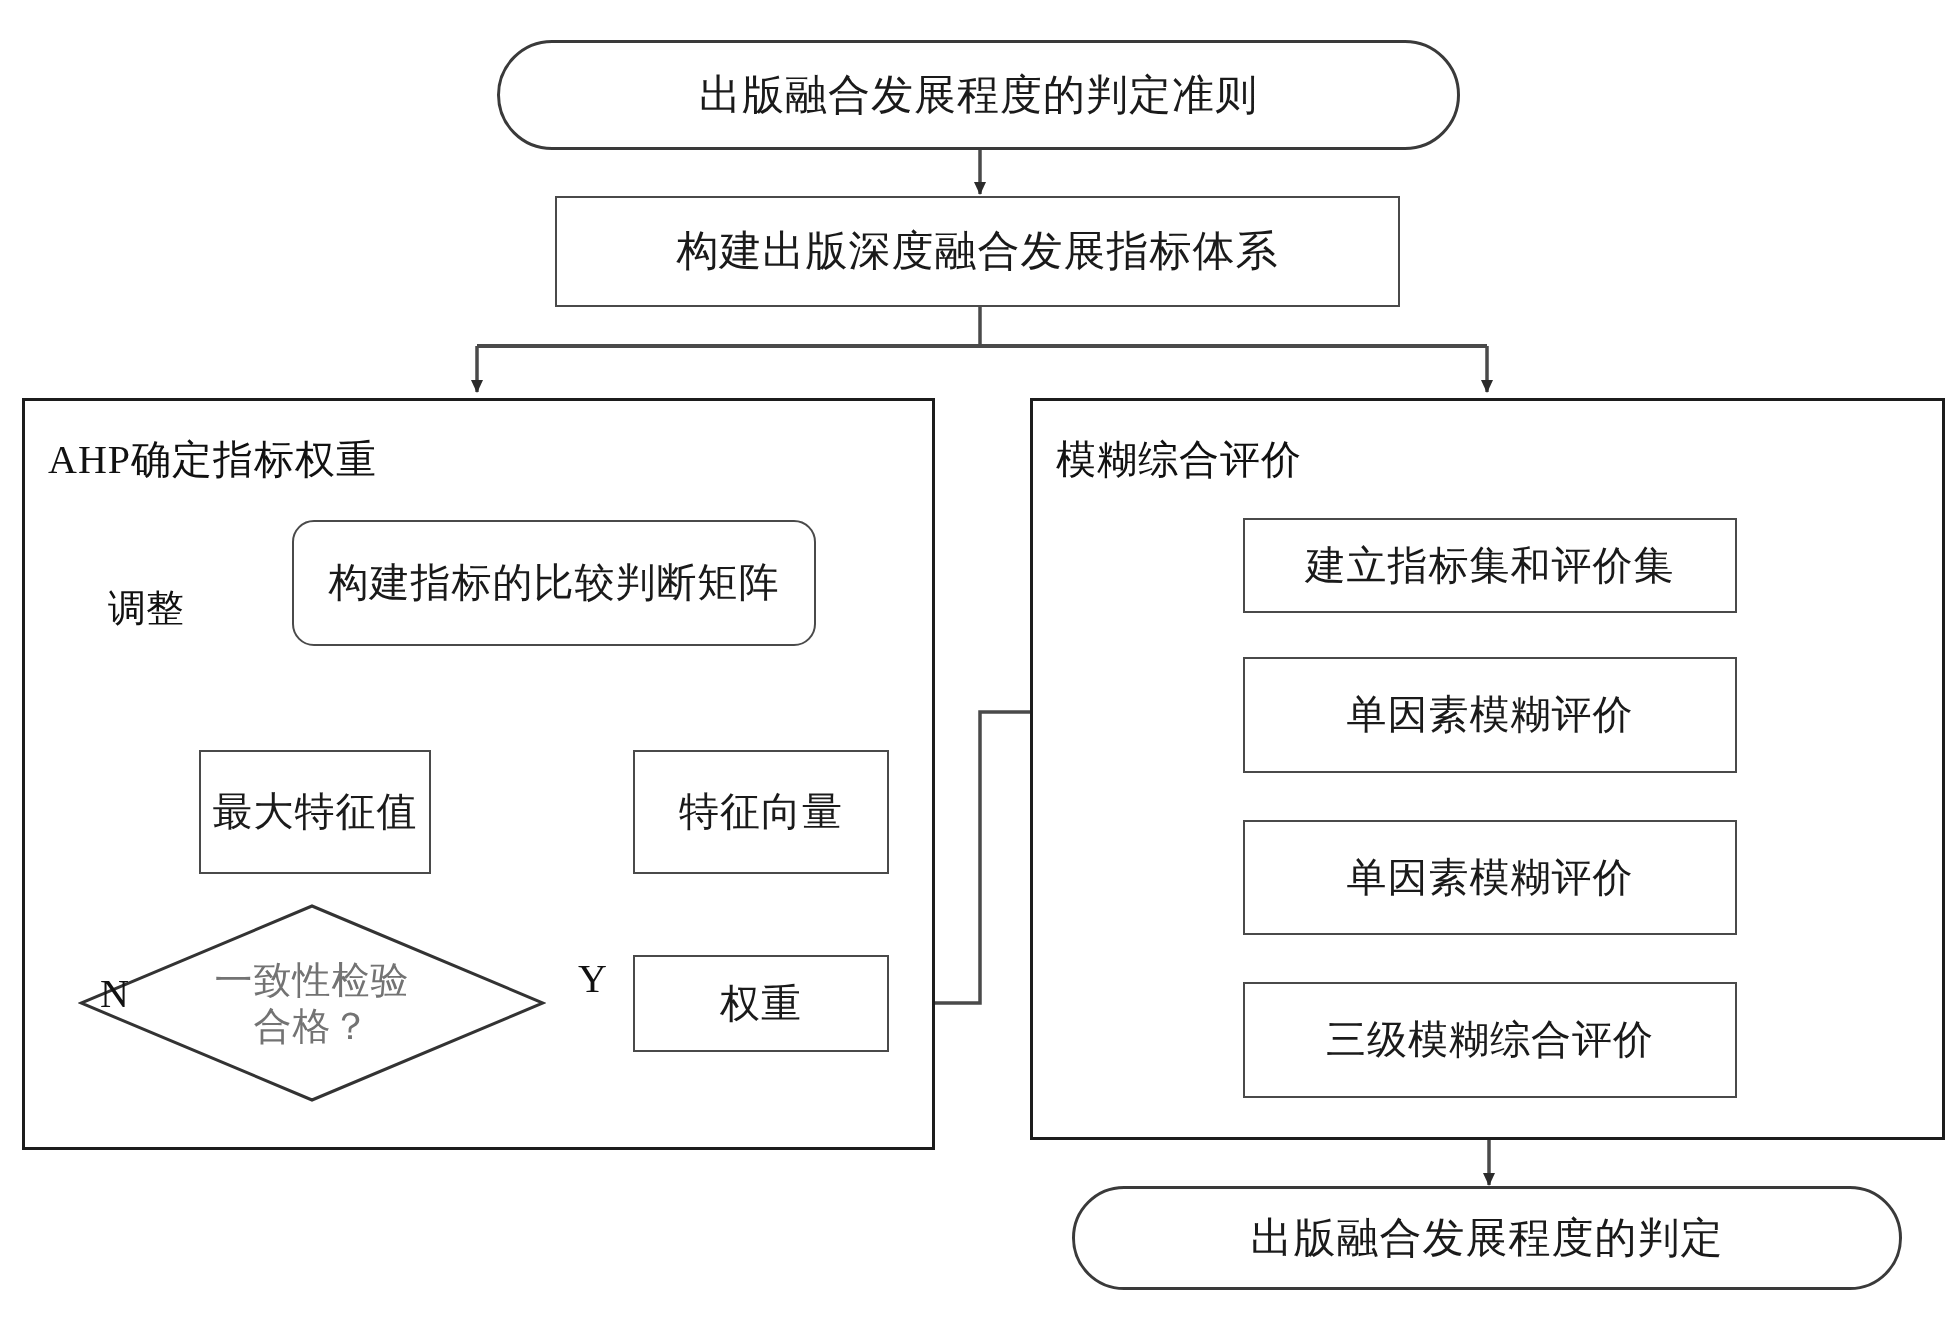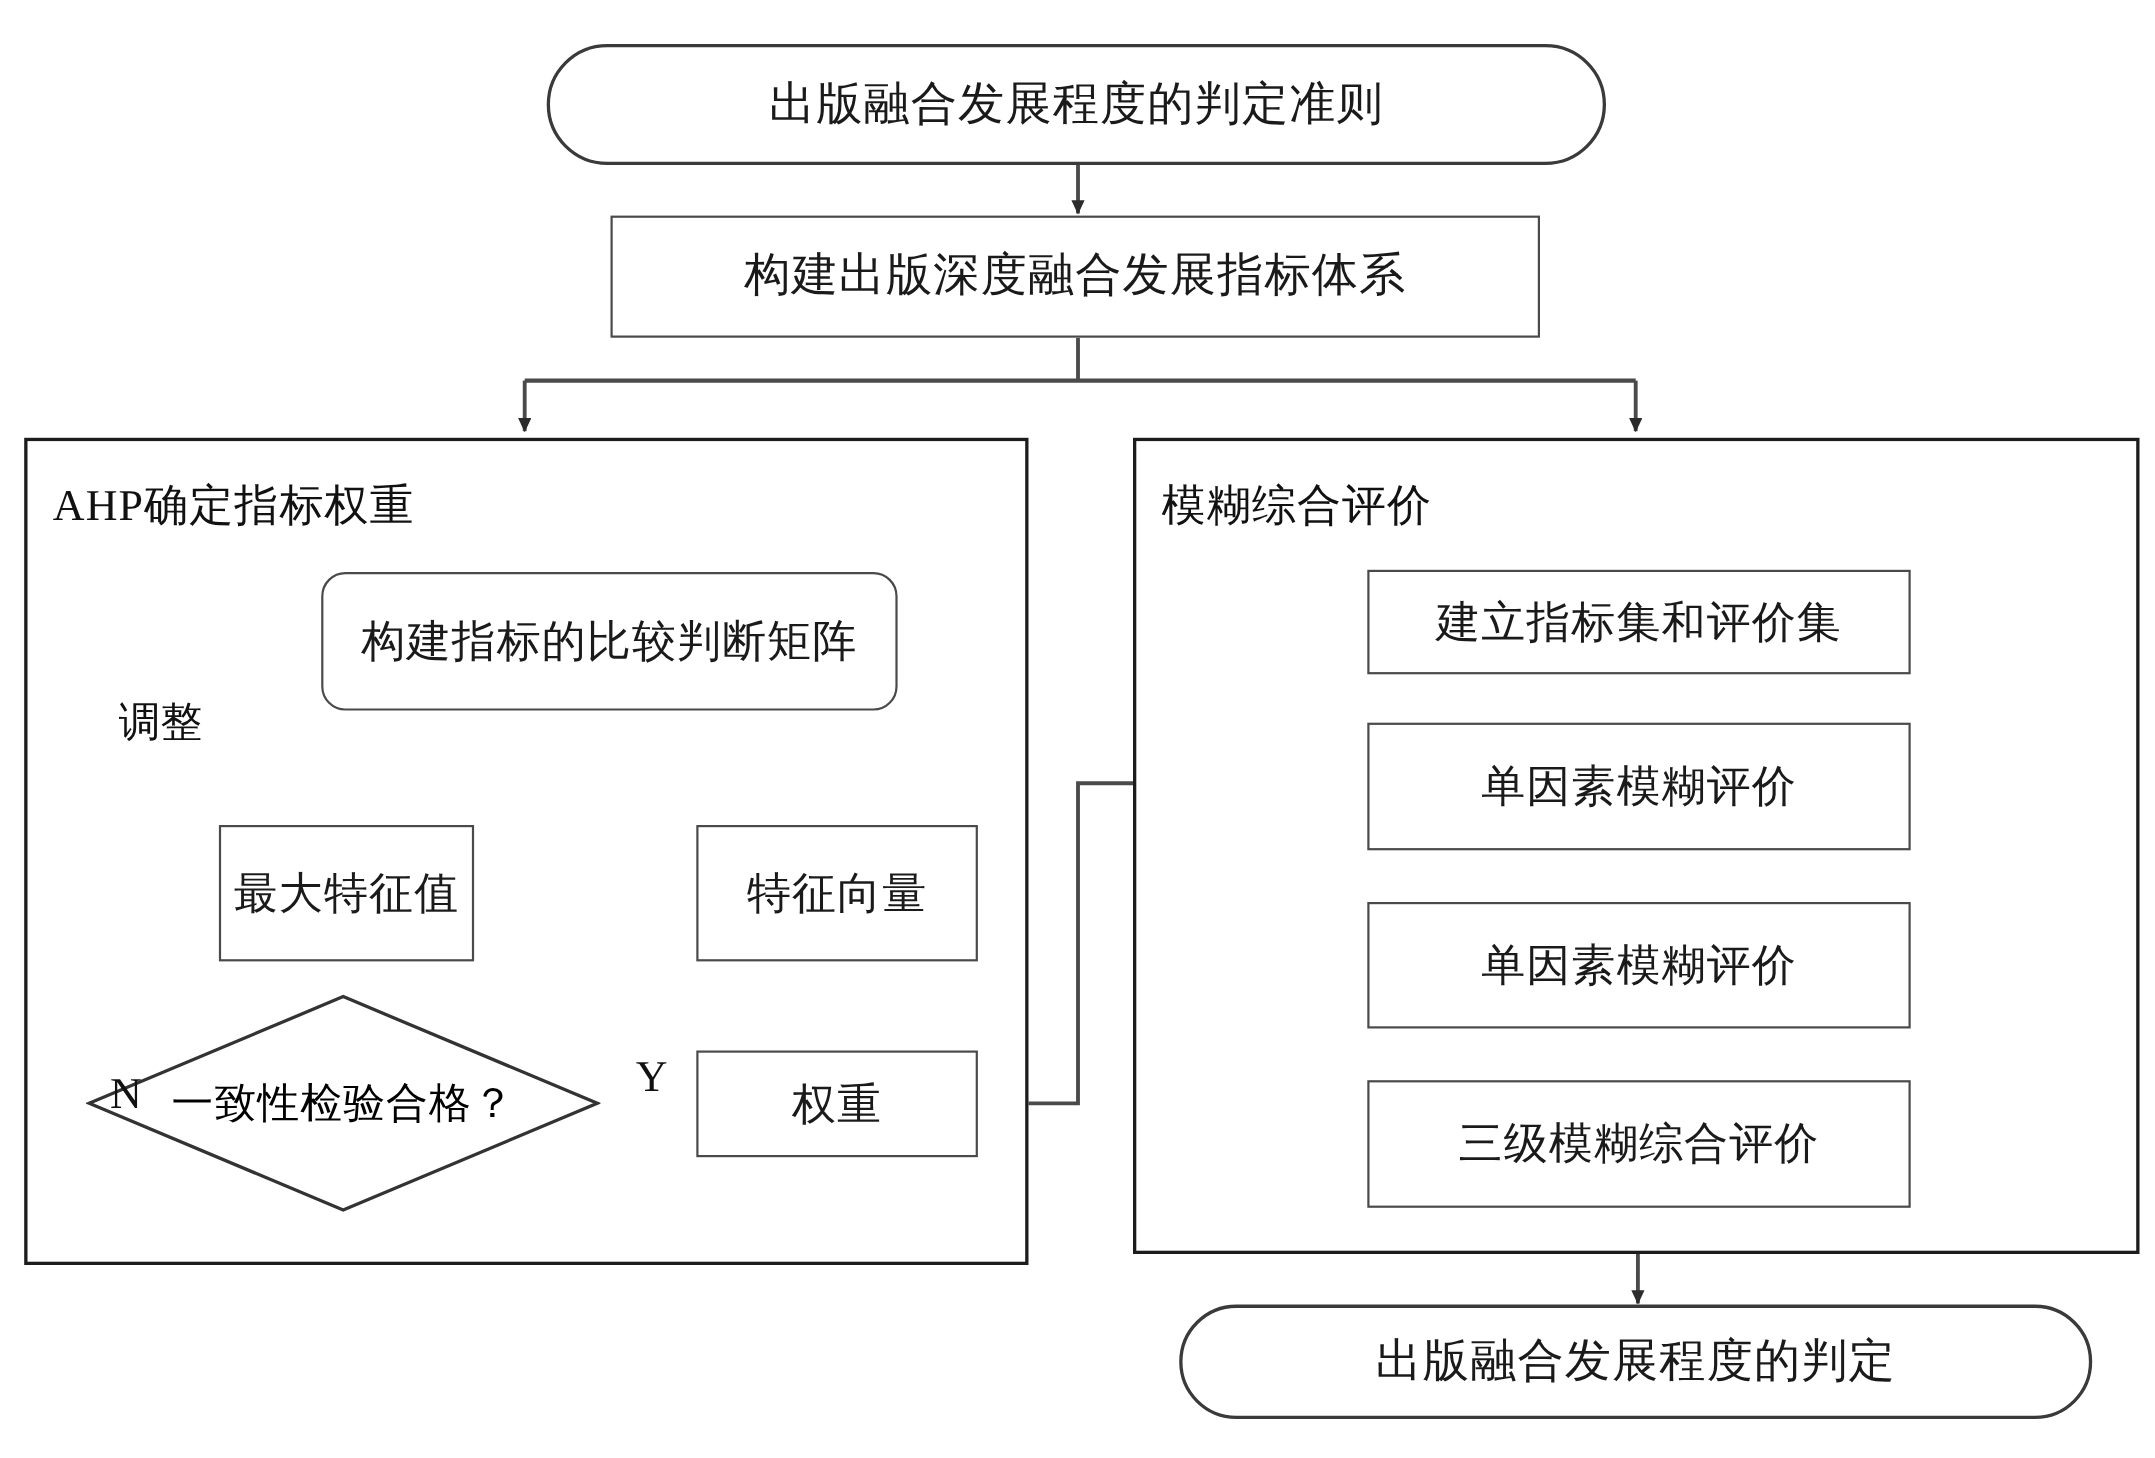--- a/index.html
+++ b/index.html
@@ -71,37 +71,37 @@
     position: absolute;
     z-index: 3;
   }
   .diamond .dtext {
     position: absolute;
     left: 0;
     top: 0;
     width: 100%;
     height: 100%;
     display: flex;
-    flex-direction: row;
+    flex-direction: column;
     align-items: center;
     justify-content: center;
     text-align: center;
-    color: #000000;
+    color: #737373;
     line-height: 1.22;
     letter-spacing: 1px;
   }
   .t-top      { font-size: 42px; }
   .t-box2     { font-size: 42px; }
   .t-inner    { font-size: 40px; }
   .t-small    { font-size: 40px; }
   .t-weight   { font-size: 40px; }
   .t-diamond  { font-size: 38px; }
   .t-bottom   { font-size: 42px; }
   .t-yn       { font-size: 40px; }
-  .t-adjust   { font-size: 38px; margin-top: 48px; }
+  .t-adjust   { font-size: 38px; }
 </style>
 </head>
 <body>
 
 <div id="canvas">
 
   <svg class="layer" viewBox="0 0 1959 1325">
     <defs>
       <marker id="arrow" markerWidth="14" markerHeight="12" refX="12" refY="6" orient="auto" markerUnits="userSpaceOnUse">
         <path d="M0,0 L13,6 L0,12 z" fill="#2b2b2b"></path>

